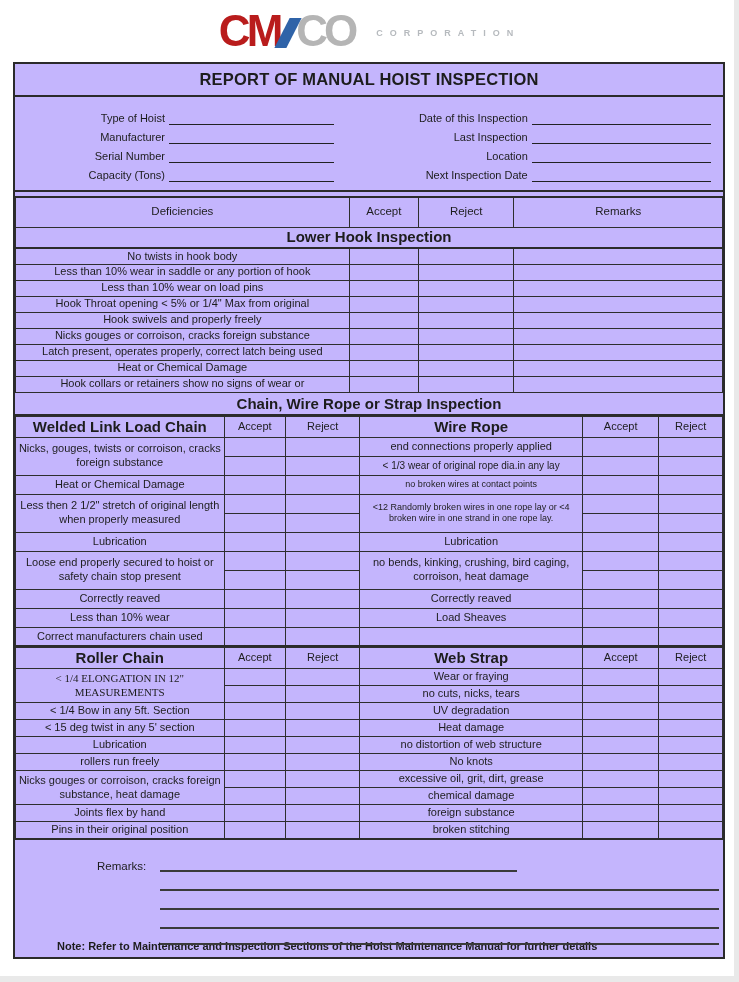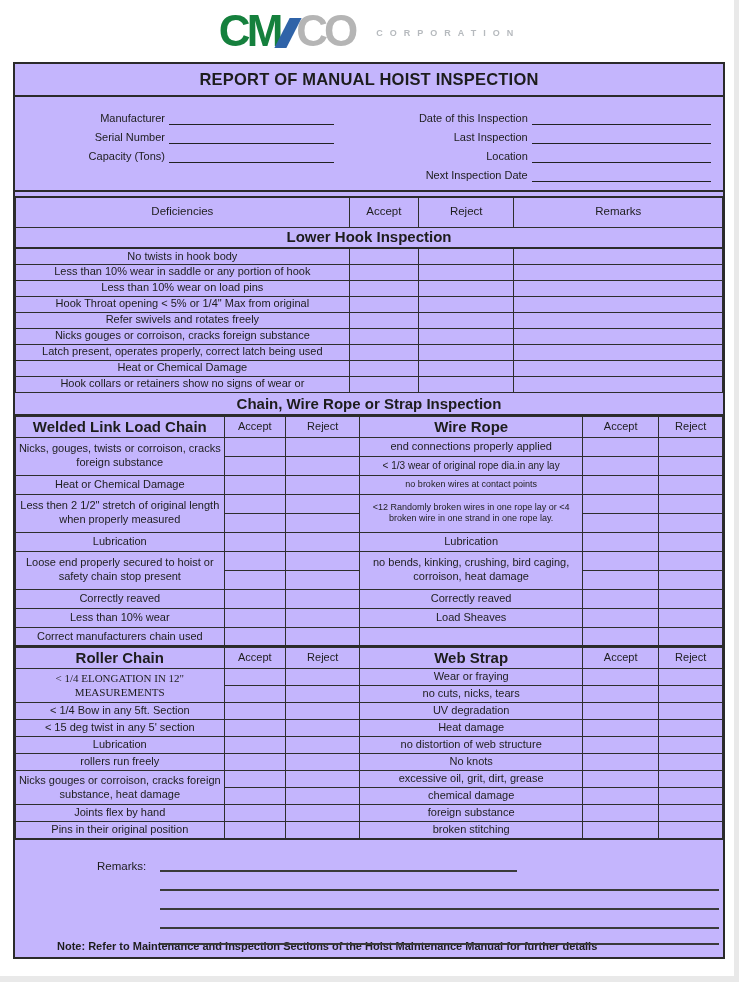--- a/index.html
+++ b/index.html
@@ -4,21 +4,21 @@
 <style>
   html,body{margin:0;padding:0;}
   body{background:#f4f4f4;font-family:"Liberation Sans", sans-serif;}
   .page{position:relative;width:739px;height:982px;background:#fff;overflow:hidden;
         box-shadow:inset -5px -6px 0 #e9e9e9;color:#1d1d1d;}
 
   
   .brand{position:absolute;top:4px;left:0;right:0;height:54px;display:flex;
          justify-content:center;align-items:center;gap:22px;}
   .logo{display:flex;align-items:center;}
-  .logo-cm{font-size:44px;font-weight:bold;color:#15803d;letter-spacing:-4px;line-height:1;}
+  .logo-cm{font-size:44px;font-weight:bold;color:#b91c1c;letter-spacing:-4px;line-height:1;}
   .logo-slash{display:inline-block;width:12px;height:30px;background:#2f63a8;
               transform:skewX(-27deg);margin:4px 2px 0 3px;}
   .logo-co{font-size:44px;font-weight:bold;color:#b5b5b5;letter-spacing:-4px;line-height:1;}
   .wordmark{display:flex;flex-direction:column;align-items:center;}
   .wm-name{font-size:27px;font-weight:bold;letter-spacing:0.5px;color:#585f66;line-height:1.05;}
   .wm-name .blue{color:#3173b9;}
   .wm-corp{font-size:9px;letter-spacing:7px;color:#b6babe;margin-top:3px;font-weight:bold;}
 
   
   .form-box{position:absolute;left:13px;top:62px;width:712px;height:897px;
@@ -84,20 +84,24 @@
       <div class="wm-corp">CORPORATION</div>
     </div>
   </div>
 
   <div class="form-box">
 
     <div class="title-row">REPORT OF MANUAL HOIST INSPECTION</div>
 
     <div class="fields">
       <div class="fcol left">
+        <div class="frow">
+          <span class="flabel">Type of Hoist</span>
+          <span class="fline"></span>
+        </div>
         <div class="frow">
           <span class="flabel">Manufacturer</span>
           <span class="fline"></span>
         </div>
         <div class="frow">
           <span class="flabel">Serial Number</span>
           <span class="fline"></span>
         </div>
         <div class="frow">
           <span class="flabel">Capacity (Tons)</span>
@@ -159,21 +163,21 @@
         <td></td>
         <td></td>
       </tr>
       <tr>
         <td class="nowrap">Hook Throat opening &lt; 5% or 1/4" Max from original</td>
         <td></td>
         <td></td>
         <td></td>
       </tr>
       <tr>
-        <td class="nowrap">Refer swivels and rotates freely</td>
+        <td class="nowrap">Hook swivels and properly freely</td>
         <td></td>
         <td></td>
         <td></td>
       </tr>
       <tr>
         <td class="nowrap">Nicks gouges or corroison, cracks foreign substance</td>
         <td></td>
         <td></td>
         <td></td>
       </tr>

